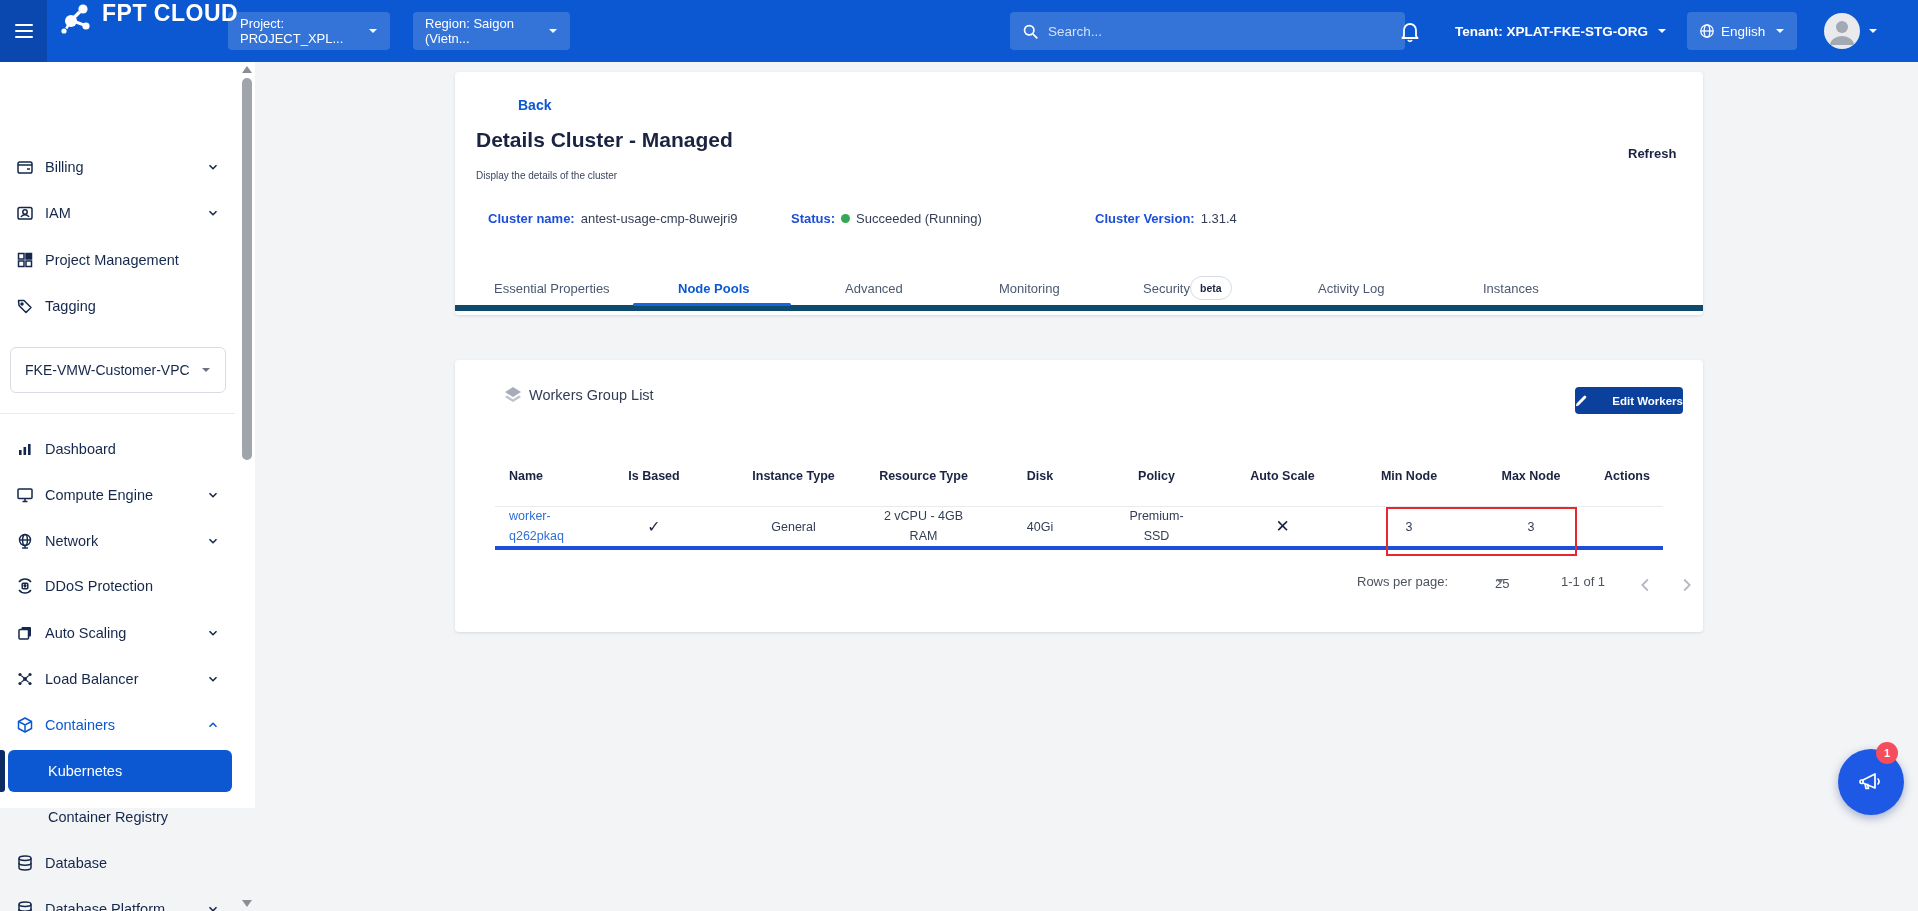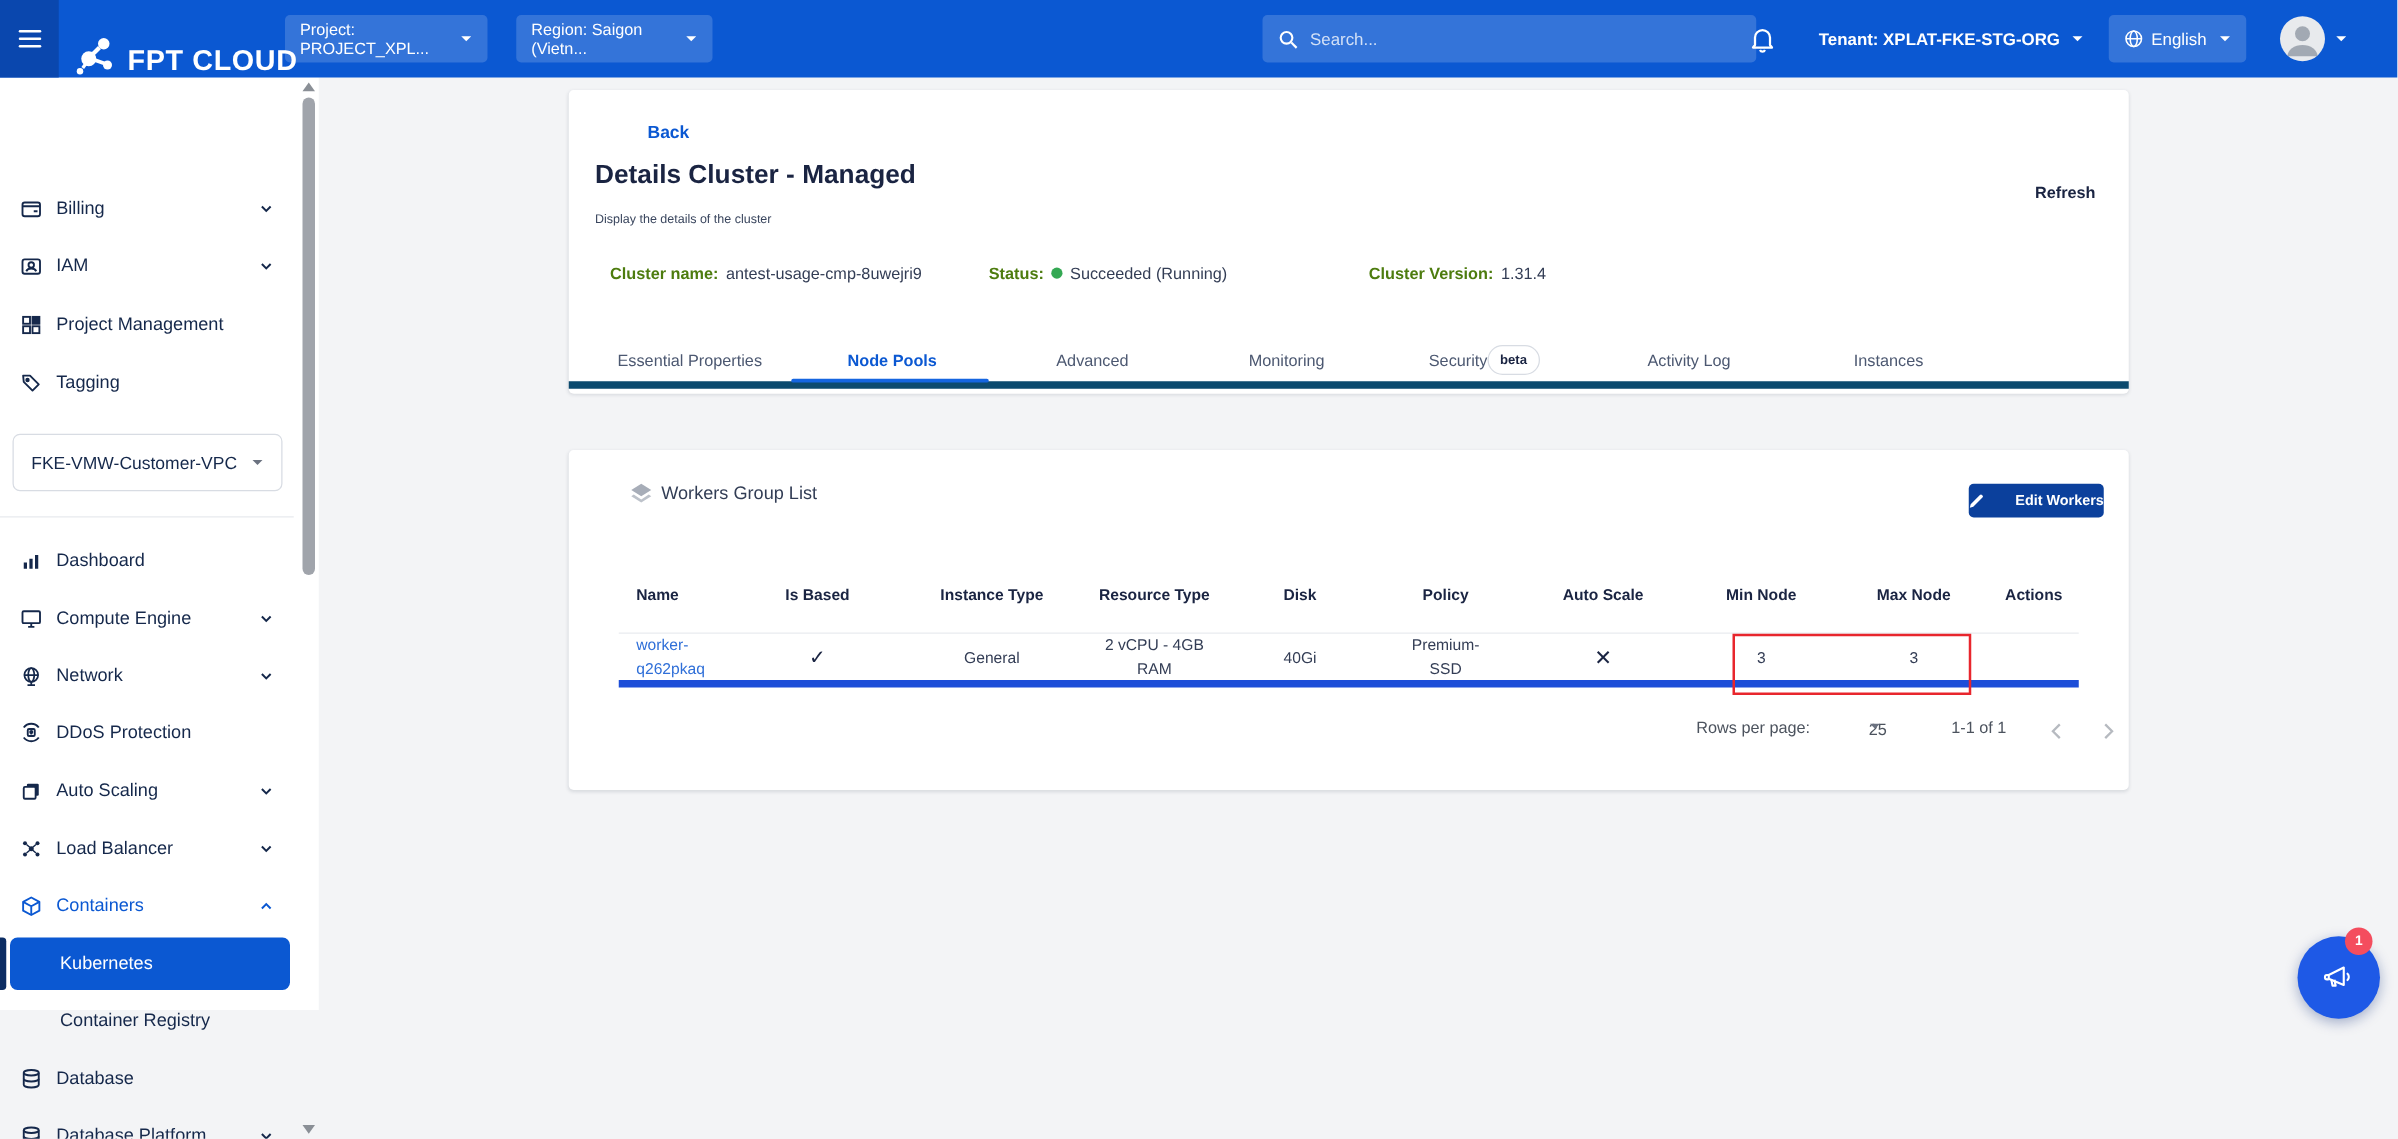--- a/index.html
+++ b/index.html
@@ -3,21 +3,21 @@
 <meta charset="utf-8">
 <style>
   * { margin:0; padding:0; box-sizing:border-box; }
   html,body { width:1918px; height:911px; overflow:hidden; }
   body { font-family:"Liberation Sans", sans-serif; background:#f3f4f6; position:relative; color:#15284b; }
 
   
   .navbar { position:absolute; left:0; top:0; width:1918px; height:62px; background:#0b58d2; z-index:30; }
   .hamburger { position:absolute; left:0; top:0; width:47px; height:62px; background:#0a47ae; display:flex; align-items:center; justify-content:center; flex-direction:column; gap:4px; cursor:pointer; }
   .hamburger i { display:block; width:18px; height:2px; background:#fff; border-radius:1px; }
-  .brand { position:absolute; left:58px; top:0; height:62px; display:flex; align-items:flex-end; gap:8px; color:#fff; }
+  .brand { position:absolute; left:58px; top:0; height:62px; display:flex; align-items:flex-start; gap:8px; color:#fff; }
   .brand-text { font-size:23px; font-weight:800; letter-spacing:0.5px; }
   .nav-pill { position:absolute; top:12px; height:38px; background:rgba(255,255,255,0.17); border-radius:4px; color:#fff; font-size:13px; display:flex; align-items:center; padding:0 12px; cursor:pointer; }
   .nav-pill .caret { margin-left:auto; }
   .pill-project { left:228px; width:162px; }
   .pill-region { left:413px; width:157px; }
   .searchbox { position:absolute; left:1010px; top:12px; width:395px; height:38px; background:rgba(255,255,255,0.17); border-radius:4px; display:flex; align-items:center; padding:0 12px; gap:9px; }
   .searchbox input { flex:1; background:transparent; border:none; outline:none; color:#fff; font-size:13.5px; font-family:"Liberation Sans", sans-serif; }
   .searchbox input::placeholder { color:rgba(255,255,255,0.78); }
   .bell { position:absolute; left:1398px; top:19px; width:24px; height:24px; color:#fff; cursor:pointer; }
   .tenant { position:absolute; left:1455px; top:0; height:62px; display:flex; align-items:center; gap:9px; color:#fff; font-size:13.5px; font-weight:700; cursor:pointer; }
@@ -51,37 +51,37 @@
   .card { position:absolute; background:#fff; border-radius:4px; box-shadow:0 1px 3px rgba(20,30,60,0.12); }
   .card1 { left:200px; top:10px; width:1248px; height:243px; }
   .card2 { left:200px; top:298px; width:1248px; height:272px; }
 
   .back-link { position:absolute; left:21px; top:25px; color:#0b58d2; font-size:14px; font-weight:700; cursor:pointer;padding-left:42px; }
   .page-title { position:absolute; left:21px; top:56px; font-size:21px; font-weight:700; color:#1a2442; }
   .page-sub { position:absolute; left:21px; top:98px; font-size:10px; color:#3a465e; }
   .refresh { position:absolute; left:1173px; top:74px; font-size:13px; font-weight:600; color:#1a2442; cursor:pointer; }
   .info-row { position:absolute; left:0; top:139px; width:100%; height:18px; font-size:13px; color:#333d55; }
   .info-group { position:absolute; display:flex; align-items:center; gap:6px; white-space:nowrap; }
-  .info-group b { color:#4d7c0f; }
+  .info-group b { color:#1d4ed8; }
   .g1 { left:33px; } .g2 { left:336px; } .g3 { left:640px; }
   .dot { width:9px; height:9px; border-radius:50%; background:#34a853; display:inline-block; }
 
   .tabs { position:absolute; left:0; top:193px; width:1248px; height:46px; border-bottom:6px solid #0c4a6e; }
   .tab { position:absolute; top:0; height:46px; display:flex; align-items:center; font-size:13px; color:#4c5871; cursor:pointer; white-space:nowrap; }
   .tab.active { color:#0b58d2; font-weight:700; }
   .tab-underline { position:absolute; left:178px; bottom:-1px; width:158px; height:3px; background:#1565e0; border-radius:2px; }
   .beta-pill { position:absolute; left:735px; top:11px; height:24px; padding:0 9px; border:1px solid #d8dce3; border-radius:13px; background:#fff; font-size:10.5px; font-weight:700; color:#1a2442; display:flex; align-items:center; }
 
   .sec-head-icon { position:absolute; left:48px; top:25px; width:20px; height:20px; color:#a7adb8; }
   .sec-title { position:absolute; left:74px; top:27px; font-size:14.5px; font-weight:500; color:#323d55; }
   .edit-btn { position:absolute; left:1120px; top:27px; width:108px; height:27px; background:#0b409c; border-radius:4px; border:none; color:#fff; font-size:11.5px; font-weight:700; display:flex; align-items:center; justify-content:space-between; gap:7px; cursor:pointer; font-family:"Liberation Sans", sans-serif; }
 
   .tbl { position:absolute; left:40px; width:1168px; display:grid; grid-template-columns:88px 142px 137px 123px 110px 123px 129px 124px 120px 72px; align-items:center; }
   .tbl-head { top:86px; height:60px; font-size:12.5px; font-weight:700; color:#1a2442; }
-  .tbl-row { top:146px; height:44px; border-top:1px solid #e9ebef; border-bottom:6px solid #1d4ed8; font-size:12.5px; color:#333d55; }
+  .tbl-row { top:146px; height:44px; border-top:1px solid #e9ebef; border-bottom:4px solid #1d4ed8; font-size:12.5px; color:#333d55; }
   .tbl > div { text-align:center; }
   .tbl > div:first-child { text-align:left; padding-left:14px; }
   .cell-name a { color:#2f6fd8; text-decoration:none; display:inline-block; max-width:62px; line-height:1.55; cursor:pointer; word-break:break-word; }
   .cell-wrap { display:inline-block; max-width:88px; line-height:1.55; }
   .cell-wrap.narrow { max-width:62px; }
   .glyph-check { font-size:16px; color:#1a2442; }
   .glyph-cross { font-size:17px; color:#1a2442; }
   .red-box { position:absolute; left:931px; top:147px; width:191px; height:49px; border:2.5px solid #e8262d; z-index:5; pointer-events:none; }
 
   .paging { position:absolute; left:0; top:212px; width:1248px; height:22px; font-size:13px; color:#4c535e; }

